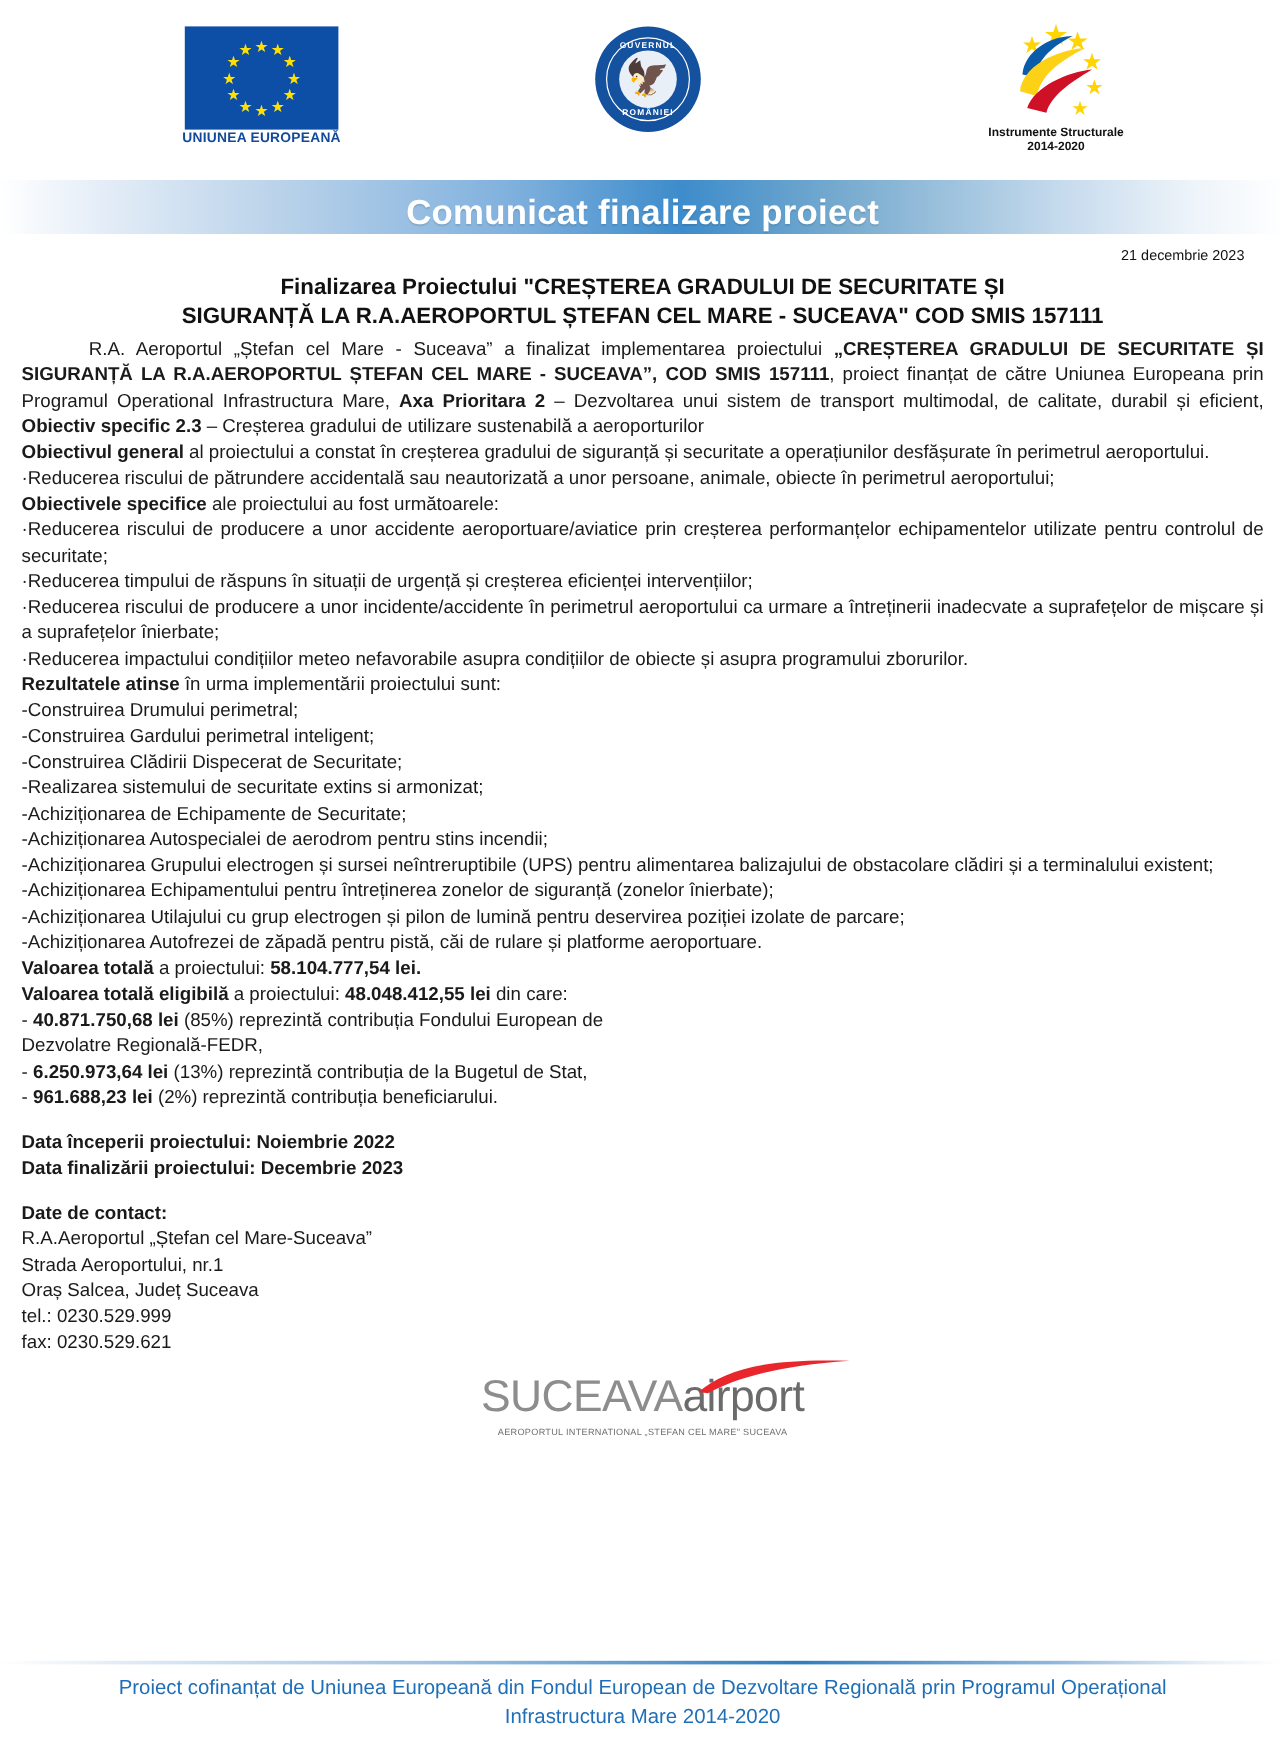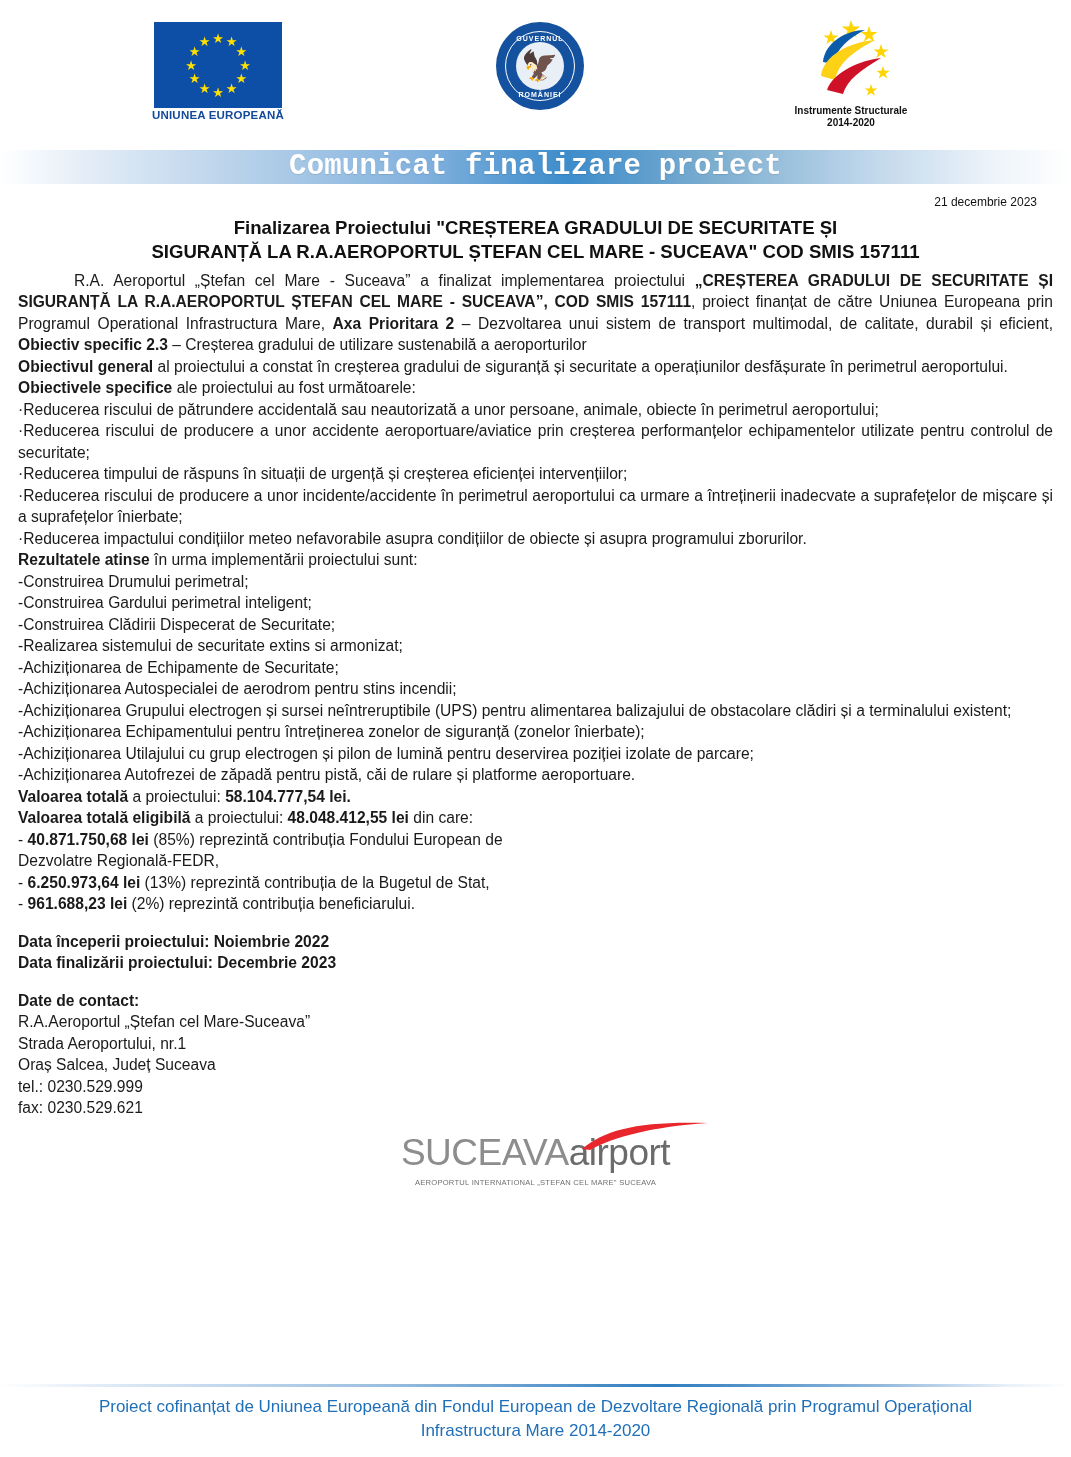--- a/index.html
+++ b/index.html
@@ -84,46 +84,45 @@
     left: 0; right: 0;
     text-align: center;
     font-size: 7px;
     letter-spacing: 1px;
     color: #ffffff;
     font-weight: 700;
   }
   .gov-seal .txt-top { top: 13px; }
   .gov-seal .txt-bot { bottom: 12px; }
 
-  .logo-is { left: 761px; top: 18px; width: 180px; }
+  .logo-is { left: 790px; top: 18px; width: 180px; }
   .is-mark {
     width: 92px; height: 84px;
     margin: 0 auto;
     position: relative;
   }
   .is-caption {
     margin-top: 3px;
     font-size: 10px;
     font-weight: 700;
     color: #111;
     line-height: 12px;
   }
 
   
   .banner {
     position: relative;
-    height: 34px;
+    height: 45px;
     width: 1071px;
     background: linear-gradient(to right,
       #ffffff 0%, #e7eff8 7%, #b9d2ea 22%, #7fb0dd 40%,
       #3d8ccb 53%, #79accf 66%, #c3d9ec 82%, #eef4fa 93%, #ffffff 100%);
     display: flex;
-    align-items: flex-start;
+    align-items: flex-end;
     justify-content: center;
-    font-family: Liberation Mono, monospace;
   }
   .banner-title {
     color: #ffffff;
     font-size: 29px;
     font-weight: 700;
     letter-spacing: .2px;
     text-shadow: 0 1px 1px rgba(0,0,0,.10);
   }
 
   
@@ -288,25 +287,25 @@
   </div>
 
   <div class="para first">
     <span>R.A. Aeroportul „Ștefan cel Mare - Suceava” a finalizat implementarea  proiectului </span><b>„CREȘTEREA GRADULUI DE SECURITATE ȘI SIGURANȚĂ LA R.A.AEROPORTUL ȘTEFAN CEL MARE - SUCEAVA”, COD SMIS 157111</b><span>, proiect finanțat de către Uniunea Europeana prin Programul Operational Infrastructura Mare, </span><b>Axa Prioritara 2</b><span> – Dezvoltarea unui sistem de transport multimodal, de calitate, durabil și eficient, </span><b>Obiectiv specific 2.3</b><span> – Creșterea gradului de utilizare sustenabilă a aeroporturilor</span>
   </div>
 
   <div class="line just">
     <b>Obiectivul general</b><span> al proiectului a constat în creșterea gradului de siguranță și securitate a operațiunilor desfășurate în perimetrul aeroportului.</span>
   </div>
 
+  <div class="line just">·Reducerea riscului de pătrundere accidentală sau neautorizată a unor persoane, animale, obiecte în perimetrul aeroportului;</div>
+
   <div class="line">
     <b>Obiectivele specifice</b><span> ale proiectului au fost următoarele:</span>
   </div>
-
-  <div class="line just">·Reducerea riscului de pătrundere accidentală sau neautorizată a unor persoane, animale, obiecte în perimetrul aeroportului;</div>
   <div class="line just">·Reducerea riscului de producere a unor accidente aeroportuare/aviatice prin creșterea performanțelor echipamentelor utilizate pentru controlul de securitate;</div>
   <div class="line just">·Reducerea timpului de răspuns în situații de urgență și creșterea eficienței intervențiilor;</div>
   <div class="line just">·Reducerea riscului de producere a unor incidente/accidente în perimetrul aeroportului ca urmare a întreținerii inadecvate a suprafețelor de mișcare și a suprafețelor înierbate;</div>
   <div class="line just">·Reducerea impactului condițiilor meteo nefavorabile asupra condițiilor de obiecte și asupra programului zborurilor.</div>
 
   <div class="line">
     <b>Rezultatele atinse</b><span> în urma implementării proiectului sunt:</span>
   </div>
 
   <div class="line">-Construirea Drumului perimetral;</div>

